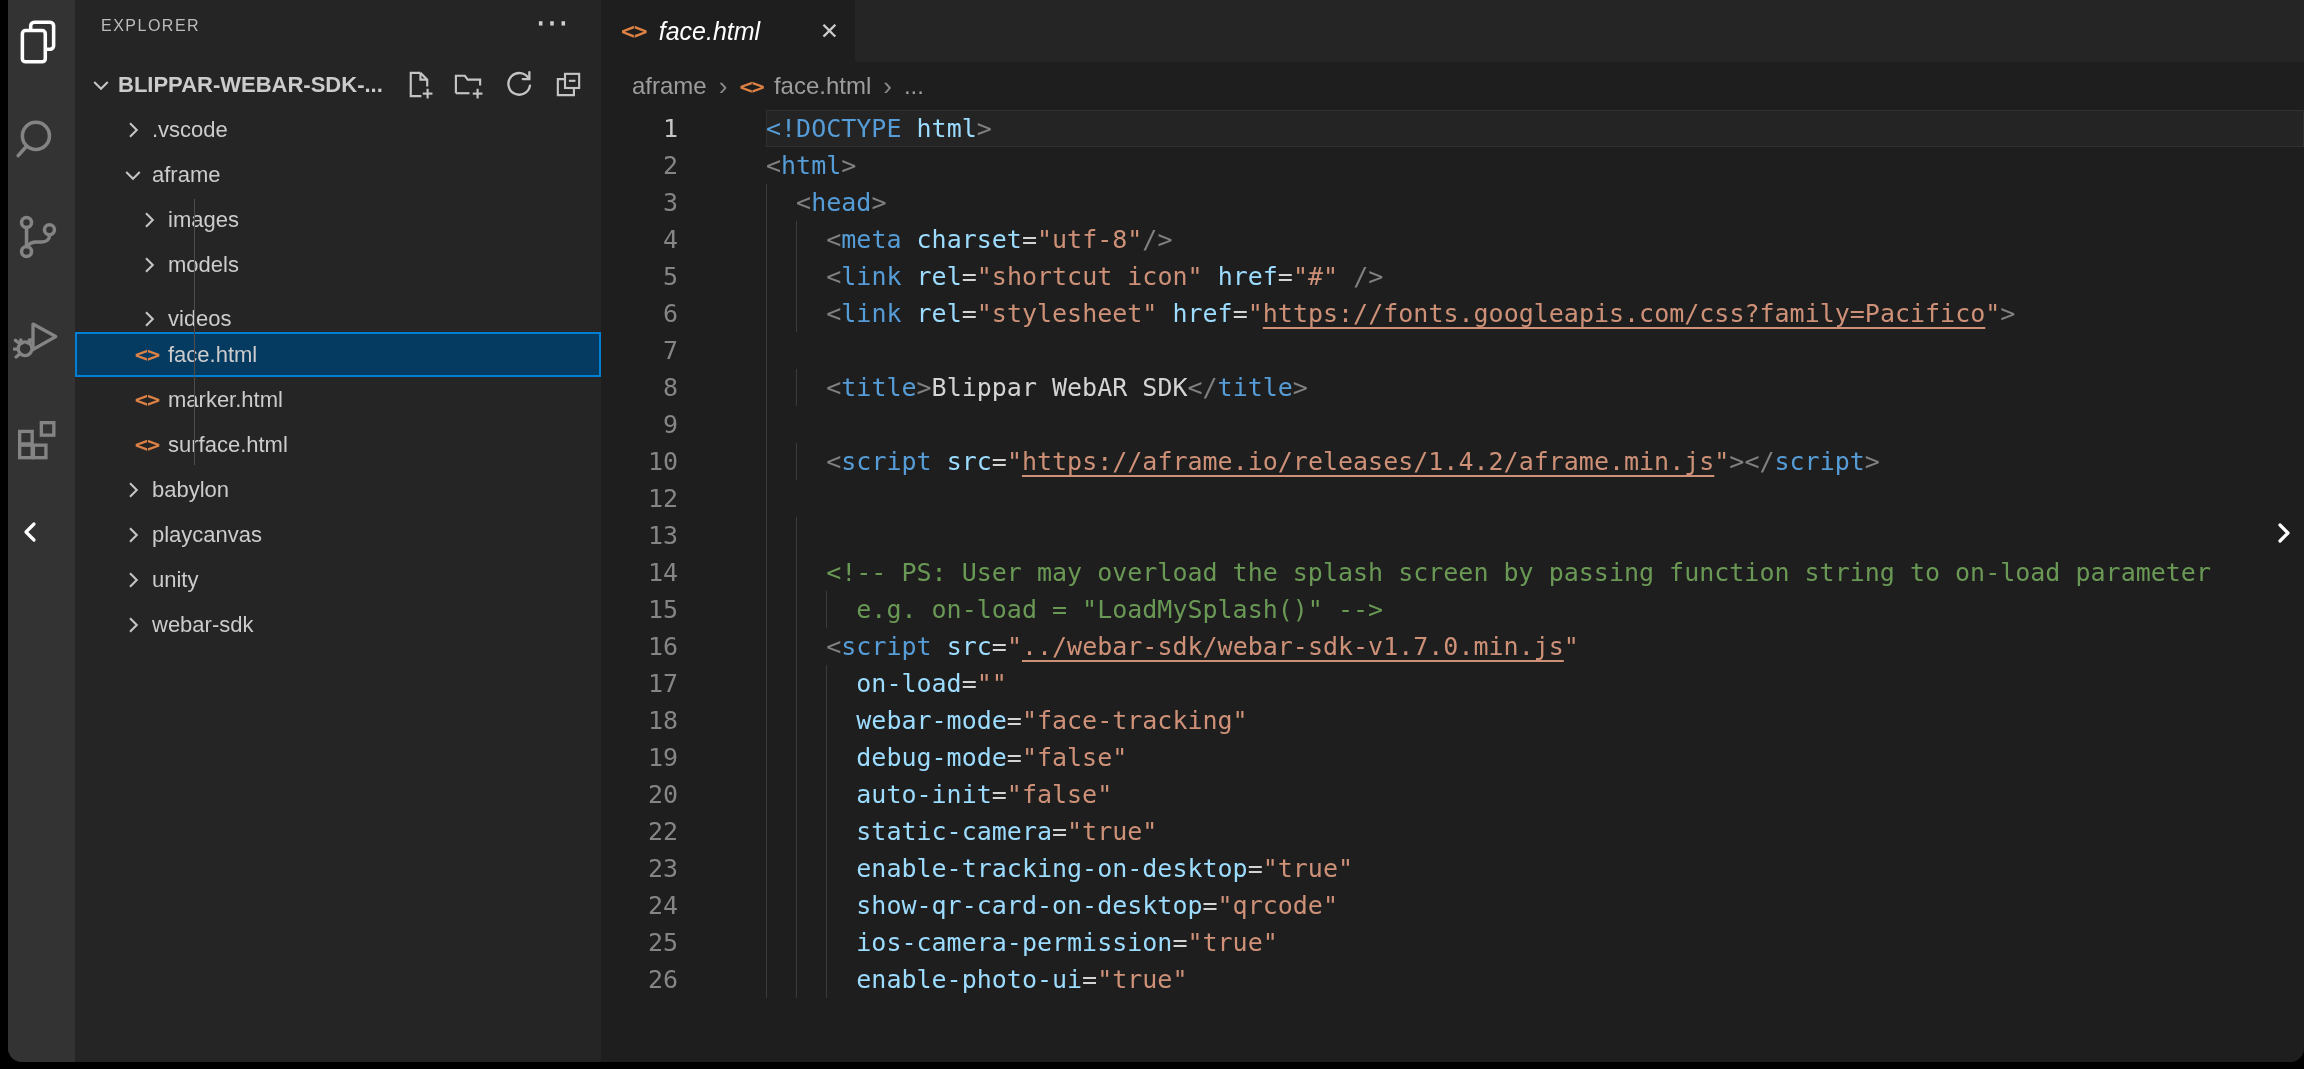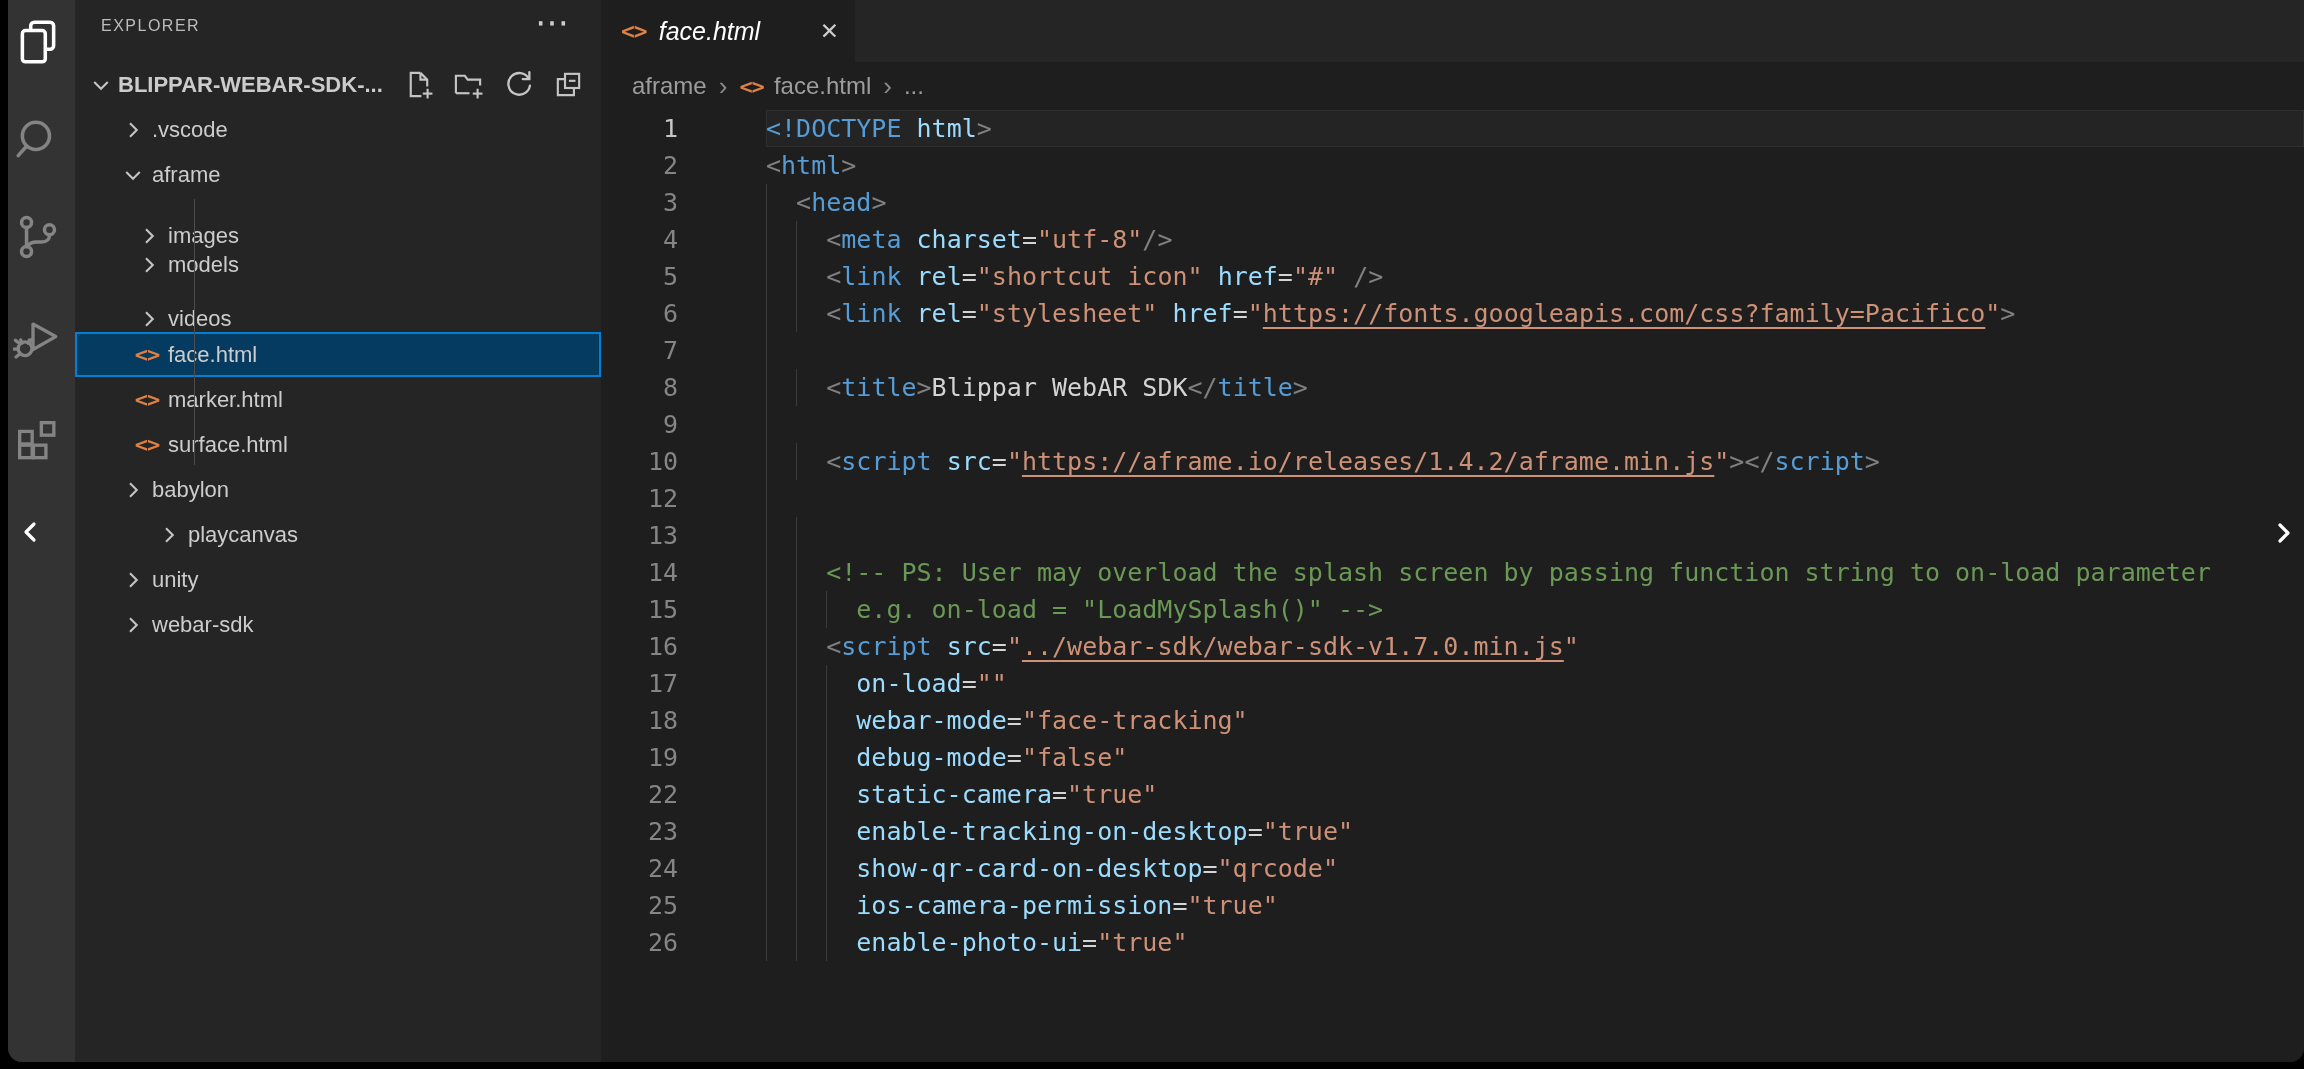--- a/index.html
+++ b/index.html
@@ -166,21 +166,21 @@
           <span class="tree-label">.vscode</span>
         </div>
         <div class="tree-row" style="top: 152px;">
           <span class="twisty" style="margin-left:45px">
             <svg viewBox="0 0 16 16" fill="none" stroke="#c5c5c5" stroke-width="1.4">
               <path d="M3.5 6l4.5 4.5L12.5 6"></path>
             </svg>
           </span>
           <span class="tree-label">aframe</span>
         </div>
-        <div class="tree-row" style="top: 213px;">
+        <div class="tree-row" style="top: 197px;">
           <span class="twisty" style="margin-left:61px">
             <svg viewBox="0 0 16 16" fill="none" stroke="#c5c5c5" stroke-width="1.4">
               <path d="M6 3.5L10.5 8L6 12.5"></path>
             </svg>
           </span>
           <span class="tree-label">images</span>
         </div>
         <div class="tree-row" style="top: 242px;">
           <span class="twisty" style="margin-left:61px">
             <svg viewBox="0 0 16 16" fill="none" stroke="#c5c5c5" stroke-width="1.4">
@@ -210,21 +210,21 @@
           <span class="tree-label">surface.html</span>
         </div>
         <div class="tree-row" style="top: 467px;">
           <span class="twisty" style="margin-left:45px">
             <svg viewBox="0 0 16 16" fill="none" stroke="#c5c5c5" stroke-width="1.4">
               <path d="M6 3.5L10.5 8L6 12.5"></path>
             </svg>
           </span>
           <span class="tree-label">babylon</span>
         </div>
-        <div class="tree-row" style="top: 512px; margin-left: 36px;">
+        <div class="tree-row" style="top: 512px;">
           <span class="twisty" style="margin-left:45px">
             <svg viewBox="0 0 16 16" fill="none" stroke="#c5c5c5" stroke-width="1.4">
               <path d="M6 3.5L10.5 8L6 12.5"></path>
             </svg>
           </span>
           <span class="tree-label">playcanvas</span>
         </div>
         <div class="tree-row" style="top: 557px;">
           <span class="twisty" style="margin-left:45px">
             <svg viewBox="0 0 16 16" fill="none" stroke="#c5c5c5" stroke-width="1.4">
@@ -273,20 +273,21 @@
         <div class="line"><span class="ln">9</span><span class="lc"><span class="guide" style="left: 0px;"></span></span></div>
         <div class="line"><span class="ln">10</span><span class="lc"><span class="guide" style="left: 0px;"></span><span class="guide" style="left: 30.1px;"></span><span class="tk-x">    </span><span class="tk-p">&lt;</span><span class="tk-t">script</span><span class="tk-x"> </span><span class="tk-a">src</span><span class="tk-o">=</span><span class="tk-s">"</span><span class="tk-u">https://aframe.io/releases/1.4.2/aframe.min.js</span><span class="tk-s">"</span><span class="tk-p">&gt;&lt;/</span><span class="tk-t">script</span><span class="tk-p">&gt;</span></span></div>
         <div class="line"><span class="ln">12</span><span class="lc"><span class="guide" style="left: 0px;"></span></span></div>
         <div class="line"><span class="ln">13</span><span class="lc"><span class="guide" style="left: 0px;"></span><span class="guide" style="left: 30.1px;"></span><span class="tk-x">    </span></span></div>
         <div class="line"><span class="ln">14</span><span class="lc"><span class="guide" style="left: 0px;"></span><span class="guide" style="left: 30.1px;"></span><span class="tk-x">    </span><span class="tk-c">&lt;!-- PS: User may overload the splash screen by passing function string to on-load parameter</span></span></div>
         <div class="line"><span class="ln">15</span><span class="lc"><span class="guide" style="left: 0px;"></span><span class="guide" style="left: 30.1px;"></span><span class="guide" style="left: 60.2px;"></span><span class="tk-x">      </span><span class="tk-c">e.g. on-load = "LoadMySplash()" --&gt;</span></span></div>
         <div class="line"><span class="ln">16</span><span class="lc"><span class="guide" style="left: 0px;"></span><span class="guide" style="left: 30.1px;"></span><span class="tk-x">    </span><span class="tk-p">&lt;</span><span class="tk-t">script</span><span class="tk-x"> </span><span class="tk-a">src</span><span class="tk-o">=</span><span class="tk-s">"</span><span class="tk-u">../webar-sdk/webar-sdk-v1.7.0.min.js</span><span class="tk-s">"</span></span></div>
         <div class="line"><span class="ln">17</span><span class="lc"><span class="guide" style="left: 0px;"></span><span class="guide" style="left: 30.1px;"></span><span class="guide" style="left: 60.2px;"></span><span class="tk-x">      </span><span class="tk-a">on-load</span><span class="tk-o">=</span><span class="tk-s">""</span></span></div>
         <div class="line"><span class="ln">18</span><span class="lc"><span class="guide" style="left: 0px;"></span><span class="guide" style="left: 30.1px;"></span><span class="guide" style="left: 60.2px;"></span><span class="tk-x">      </span><span class="tk-a">webar-mode</span><span class="tk-o">=</span><span class="tk-s">"face-tracking"</span></span></div>
         <div class="line"><span class="ln">19</span><span class="lc"><span class="guide" style="left: 0px;"></span><span class="guide" style="left: 30.1px;"></span><span class="guide" style="left: 60.2px;"></span><span class="tk-x">      </span><span class="tk-a">debug-mode</span><span class="tk-o">=</span><span class="tk-s">"false"</span></span></div>
+        <div class="line"><span class="ln">20</span><span class="lc"><span class="guide" style="left: 0px;"></span><span class="guide" style="left: 30.1px;"></span><span class="guide" style="left: 60.2px;"></span><span class="tk-x">      </span><span class="tk-a">auto-init</span><span class="tk-o">=</span><span class="tk-s">"false"</span></span></div>
         <div class="line"><span class="ln">22</span><span class="lc"><span class="guide" style="left: 0px;"></span><span class="guide" style="left: 30.1px;"></span><span class="guide" style="left: 60.2px;"></span><span class="tk-x">      </span><span class="tk-a">static-camera</span><span class="tk-o">=</span><span class="tk-s">"true"</span></span></div>
         <div class="line"><span class="ln">23</span><span class="lc"><span class="guide" style="left: 0px;"></span><span class="guide" style="left: 30.1px;"></span><span class="guide" style="left: 60.2px;"></span><span class="tk-x">      </span><span class="tk-a">enable-tracking-on-desktop</span><span class="tk-o">=</span><span class="tk-s">"true"</span></span></div>
         <div class="line"><span class="ln">24</span><span class="lc"><span class="guide" style="left: 0px;"></span><span class="guide" style="left: 30.1px;"></span><span class="guide" style="left: 60.2px;"></span><span class="tk-x">      </span><span class="tk-a">show-qr-card-on-desktop</span><span class="tk-o">=</span><span class="tk-s">"qrcode"</span></span></div>
         <div class="line"><span class="ln">25</span><span class="lc"><span class="guide" style="left: 0px;"></span><span class="guide" style="left: 30.1px;"></span><span class="guide" style="left: 60.2px;"></span><span class="tk-x">      </span><span class="tk-a">ios-camera-permission</span><span class="tk-o">=</span><span class="tk-s">"true"</span></span></div>
         <div class="line"><span class="ln">26</span><span class="lc"><span class="guide" style="left: 0px;"></span><span class="guide" style="left: 30.1px;"></span><span class="guide" style="left: 60.2px;"></span><span class="tk-x">      </span><span class="tk-a">enable-photo-ui</span><span class="tk-o">=</span><span class="tk-s">"true"</span></span></div>
       </div>
     <div class="ed-nav">
       <svg viewBox="0 0 24 40" fill="none" stroke="currentColor" stroke-width="3.2" stroke-linecap="round" stroke-linejoin="round">
         <path d="M8 12l8 8-8 8"></path>
       </svg>

